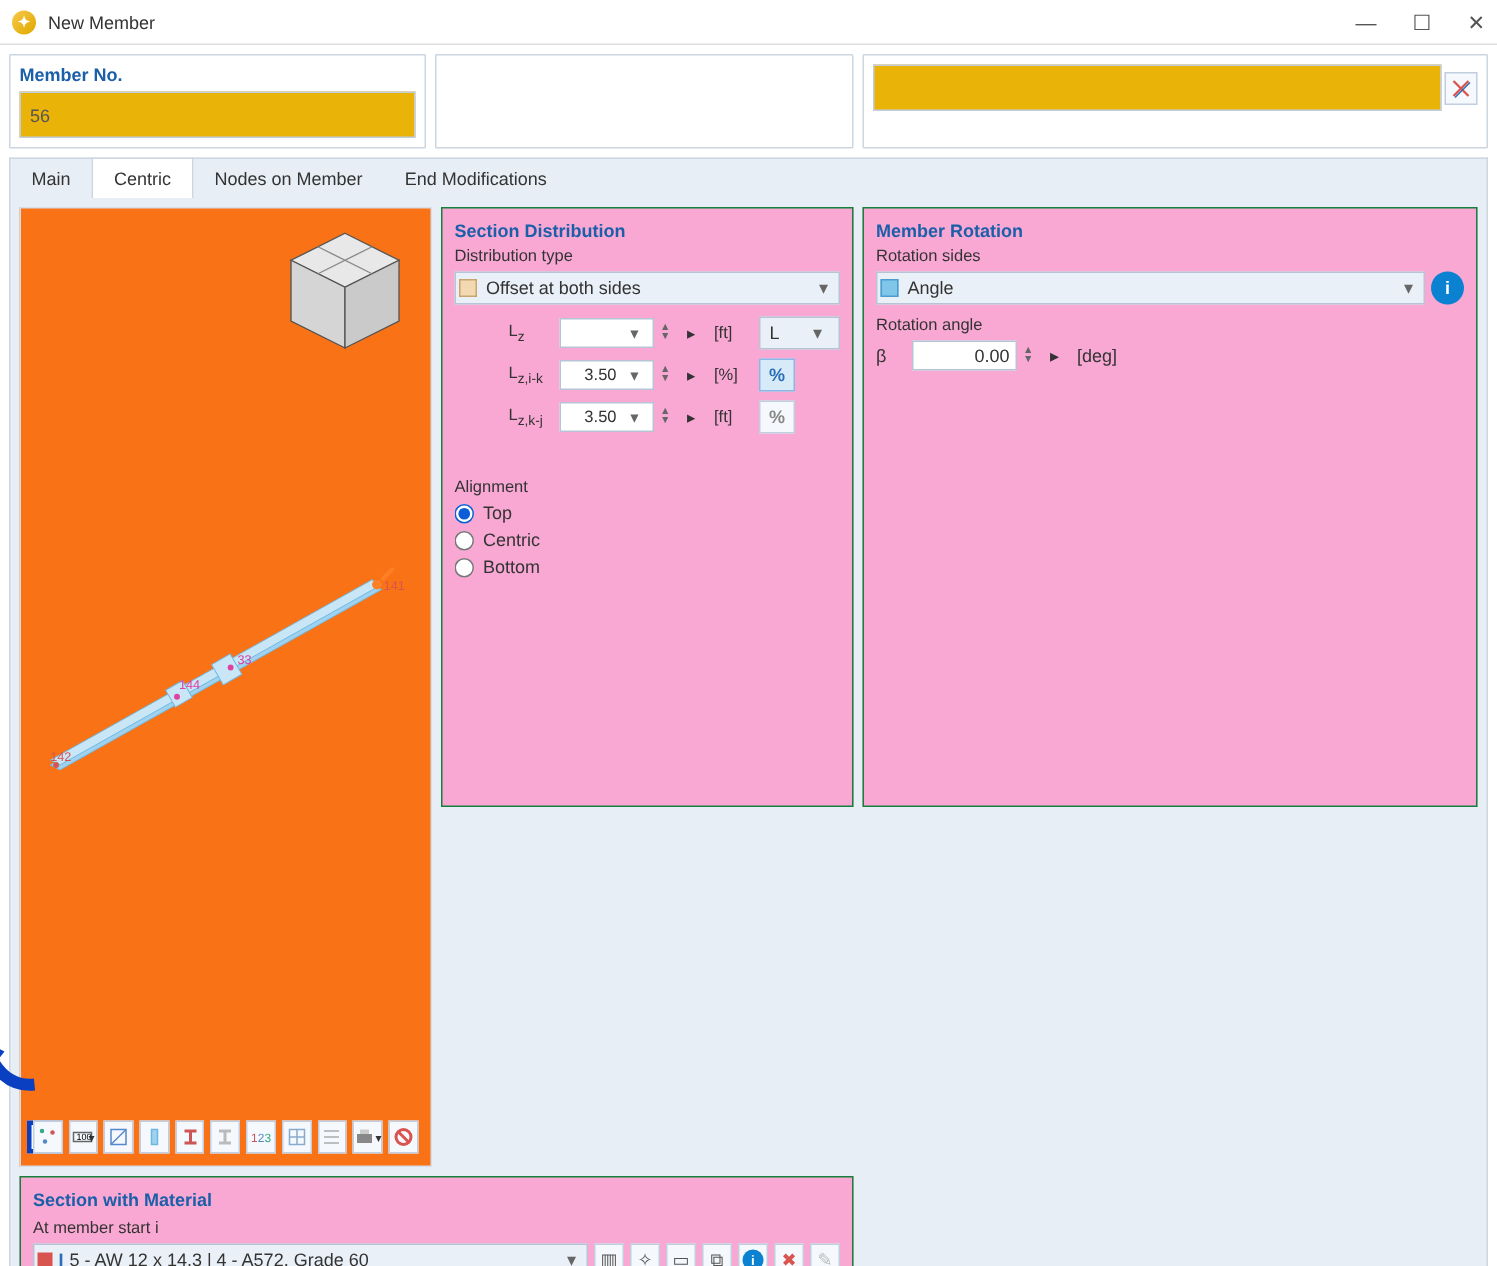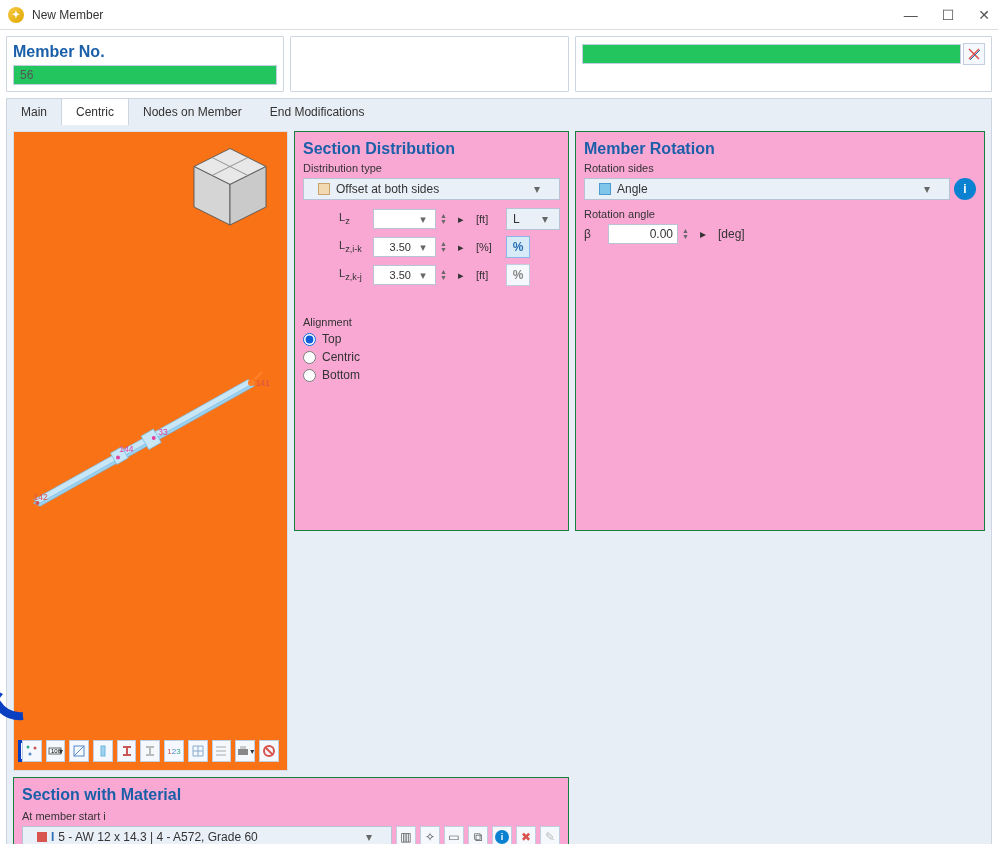--- a/index.html
+++ b/index.html
@@ -4,32 +4,32 @@
 <style>
 * { box-sizing: border-box; margin: 0; padding: 0; font-family: "Segoe UI", Tahoma, sans-serif; }
 body { background: #fff; width: 998px; height: 844px; overflow: hidden; font-size: 12px; color: #333; }
 .titlebar { height: 30px; display: flex; align-items: center; padding: 0 8px; border-bottom: 1px solid #ddd; }
 .titlebar .ticon { width: 16px; height: 16px; background: linear-gradient(135deg,#f7c948,#e0a800); border-radius: 50%; margin-right: 8px; display:flex;align-items:center;justify-content:center;color:#fff;font-size:10px;font-weight:bold; }
 .titlebar .title { flex: 1; }
 .titlebar .winbtns { display: flex; gap: 24px; font-size: 14px; color: #555; }
 .content { padding: 6px; background:#fff; }
 .topgrid { display: grid; grid-template-columns: 1fr 1fr 1.5fr; gap: 6px; margin-bottom: 6px; }
 .panel { border: 1px solid #ccd5e0; background: #fff; padding: 6px; border-radius:1px;}
-.phead { color: #1b5fa8; font-weight: 600; font-size: 16px; margin-bottom:4px;}
-.inputbox { width: 100%; height: 20px; border: 1px solid #c1cee0; background: #22c55e; padding: 0 6px; display:flex;align-items:center; color:#555;}
+.phead { color: #1b5fa8; font-weight: 600; font-size: 12px; margin-bottom:4px;}
+.inputbox { width: 100%; height: 31px; border: 1px solid #c1cee0; background: #eab308; padding: 0 6px; display:flex;align-items:center; color:#555;}
 .toptags { display:flex;align-items:center;}
 .toptags .xicon { width:22px;height:22px;border:1px solid #c1cee0;display:flex;align-items:center;justify-content:center;color:#c55;margin-left:2px;background:#f5f8fc;}
 .tabrow { display:flex; gap:0; background:#e8eef5; border:1px solid #ccd5e0; border-bottom:none; margin-top:4px;}
 .tab { padding:6px 14px; color:#333; cursor:pointer; font-size:12px;}
 .tab.active { background:#fff; border-left:1px solid #ccd5e0;border-right:1px solid #ccd5e0;border-top:1px solid #ccd5e0; margin-top:-1px;}
 .maincols { display:grid; grid-template-columns: 275px 275px 1fr; gap:6px; background:#e8eef5; border:1px solid #ccd5e0; padding:6px; border-top:none;}
 .subpanel { background:#f9a8d4; border:1px solid #15803d; padding:8px;}
 .lbl { font-size:11px; color:#333; margin-bottom:4px;}
 .selectrow { display:flex; align-items:center; gap:4px; margin-bottom:8px;}
-.select { flex:1; height:22px; border:1px solid #b8c4d6; background:#eaf0f7; display:flex; align-items:center; padding:0 14px; justify-content:space-between;}
+.select { flex:1; height:22px; border:1px solid #b8c4d6; background:#eaf0f7; display:flex; align-items:center; padding:0 2px; justify-content:space-between;}
 .select .sw { width:12px;height:12px; margin-right:6px;}
 .chev { width:16px;text-align:center;color:#666;}
 .infobtn { width:22px;height:22px;border-radius:11px;background:#0b82d1;color:#fff;display:flex;align-items:center;justify-content:center;font-weight:bold;font-size:12px;}
 .formgrid { display:grid; grid-template-columns: 30px 1fr 14px 14px 24px; gap:4px; align-items:center; font-size:11px; row-gap:6px;margin-left:36px;}
 .smallinp { height:20px; border:1px solid #b8c4d6; background:#fff; text-align:right; padding:0 4px; display:flex;align-items:center;justify-content:flex-end;}
 .refsel { height:22px;border:1px solid #b8c4d6;background:#eaf0f7;display:flex;align-items:center;justify-content:space-between;padding:0 6px; width:54px;}
 .pctbtn { width:24px;height:22px;border:1px solid #89b8e6;background:#d6eaf8;display:flex;align-items:center;justify-content:center;color:#2a6fb5;font-weight:bold;}
 .pctbtn.plain { border-color:#c1cee0;background:#f5f8fc;color:#888;}
 .radio { display:flex;align-items:center;gap:6px;margin:4px 0;font-size:12px;}
 .radio input { accent-color:#0b5ed7;}

